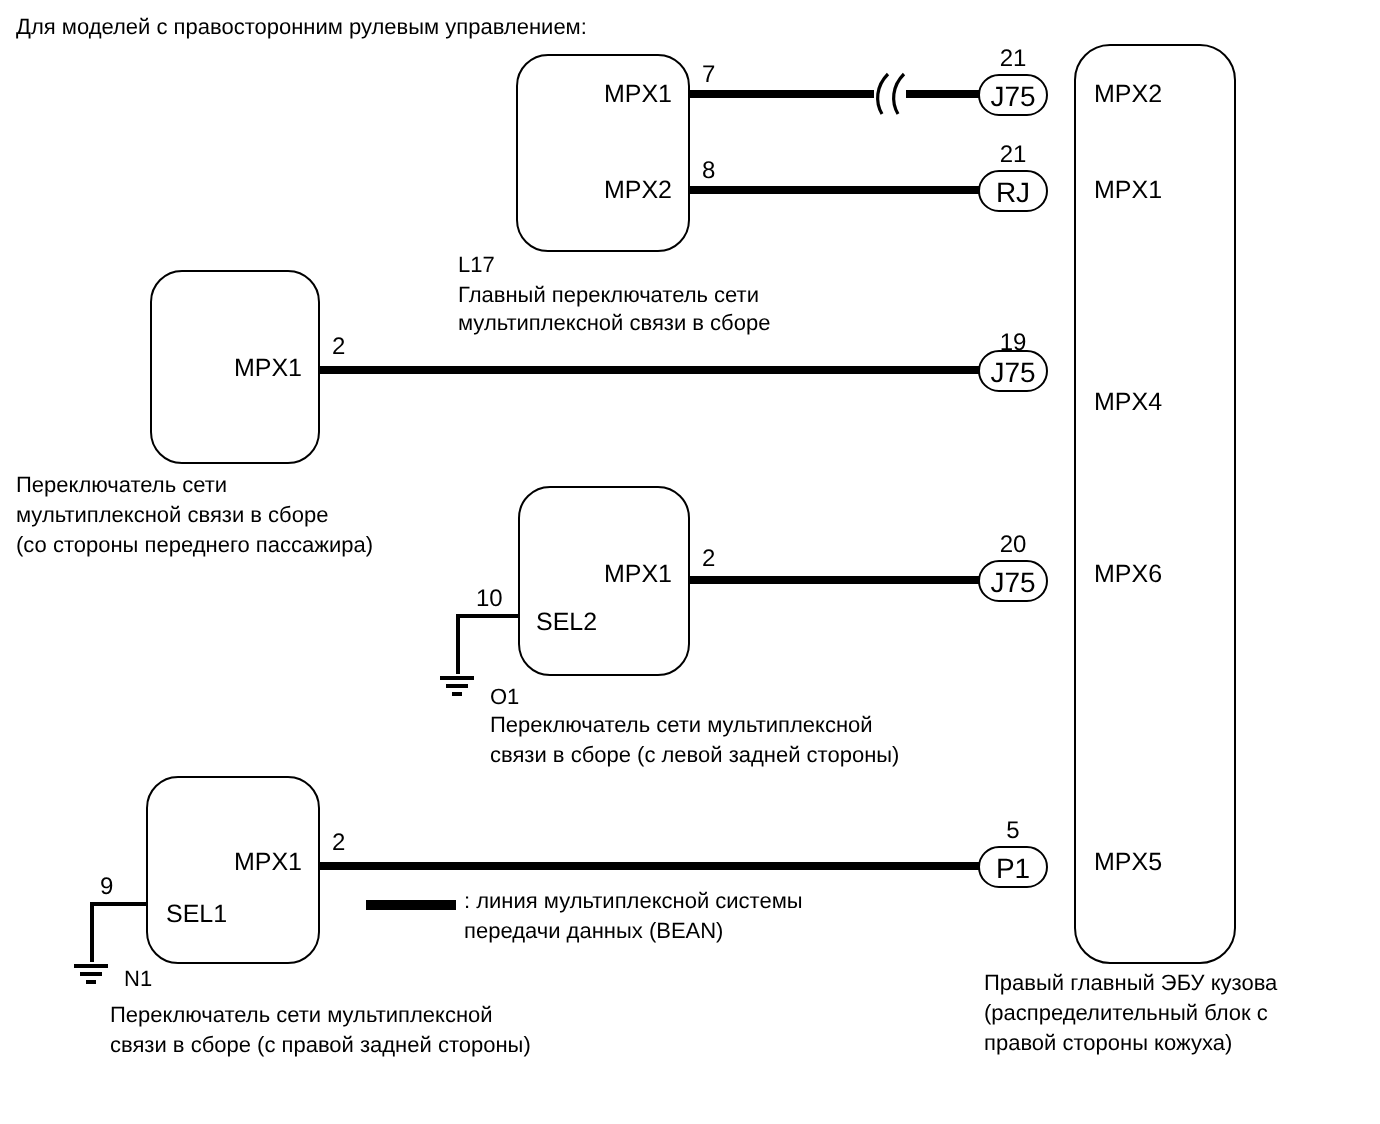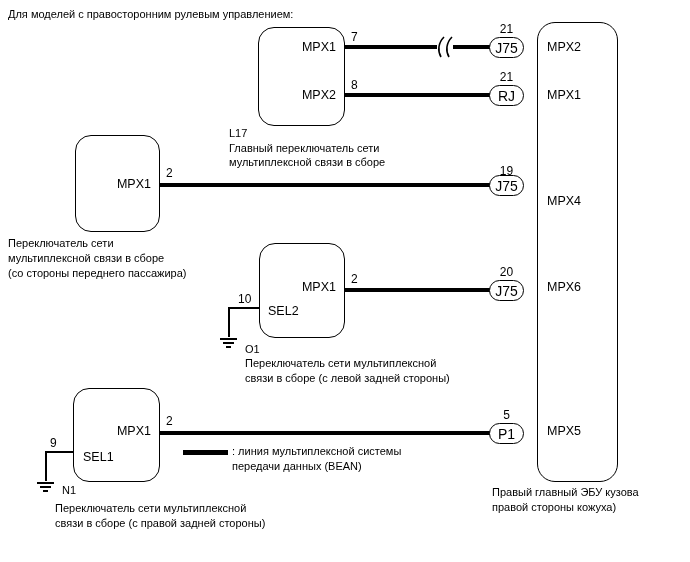--- a/index.html
+++ b/index.html
@@ -114,20 +114,21 @@
   </div>
 
   <div class="lbl" style="left:62px;top:483px;text-align:center;">N1</div>
   <div class="lbl lh15" style="left:55px;top:501px;">
     <div>Переключатель сети мультиплексной</div>
     <div>связи в сборе (с правой задней стороны)</div>
   </div>
 
   <div class="lbl lh15" style="left:492px;top:485px;">
     <div>Правый главный ЭБУ кузова</div>
+    <div>(распределительный блок с</div>
     <div>правой стороны кожуха)</div>
   </div>
 
   <div class="wire" style="left:183px;top:450px;width:45px;height:5px;"></div>
   <div class="lbl lh15" style="left:232px;top:444px;">
     <div>: линия мультиплексной системы</div>
     <div>передачи данных (BEAN)</div>
   </div>
 
 </div>

